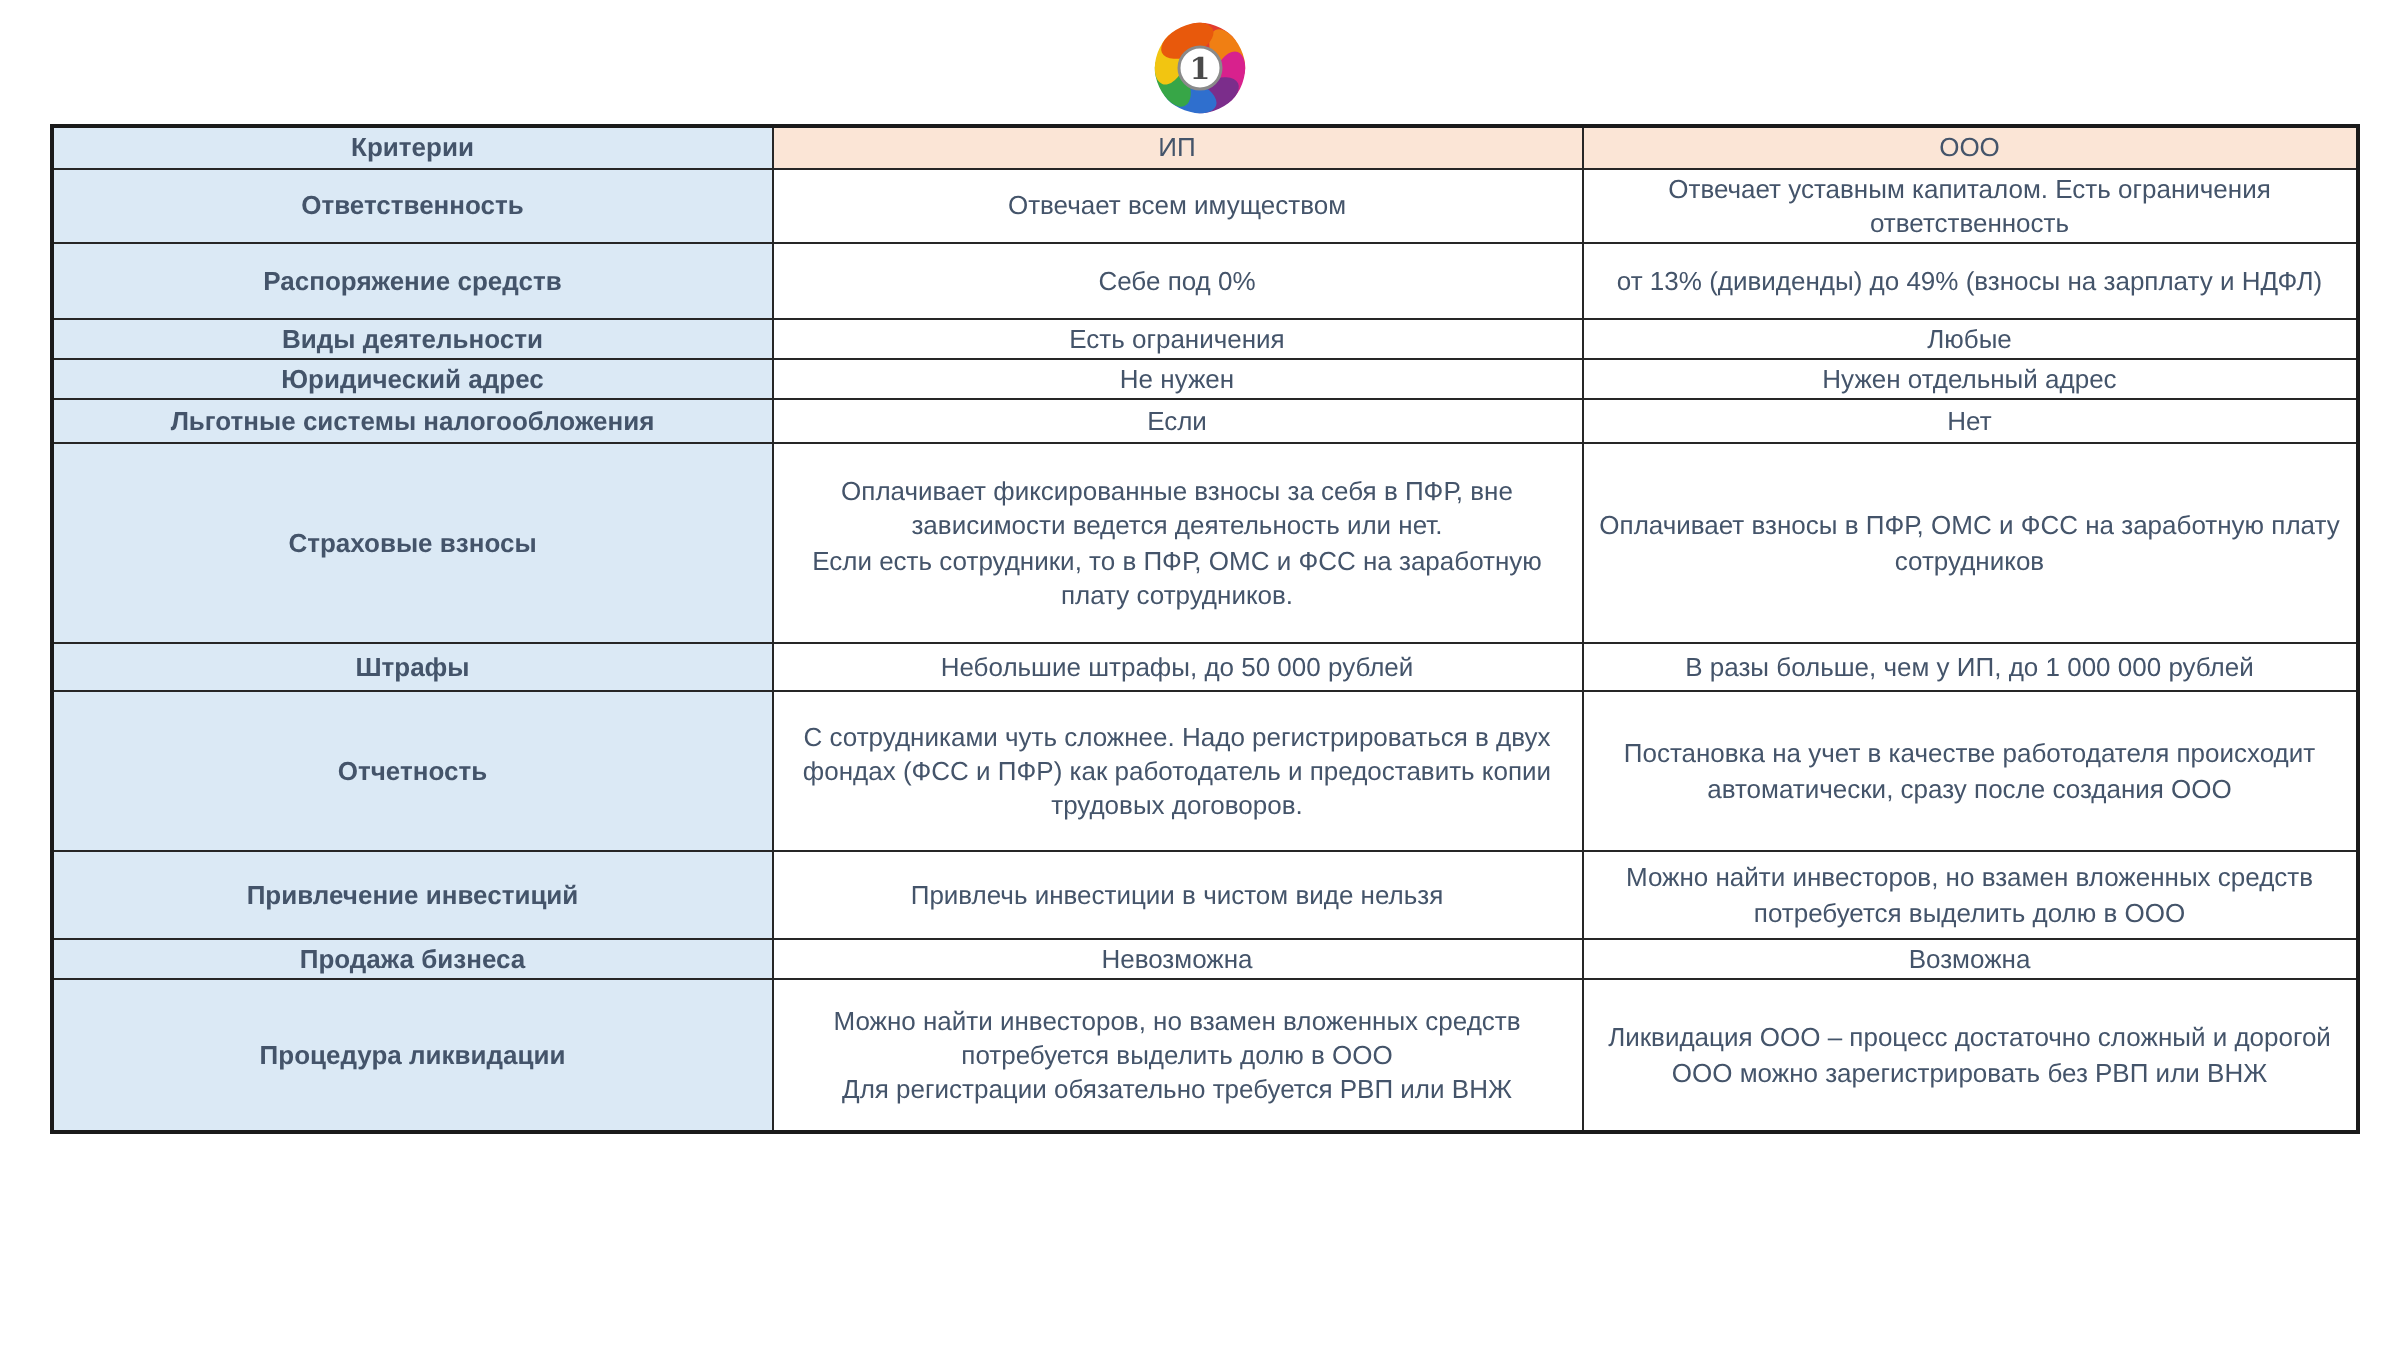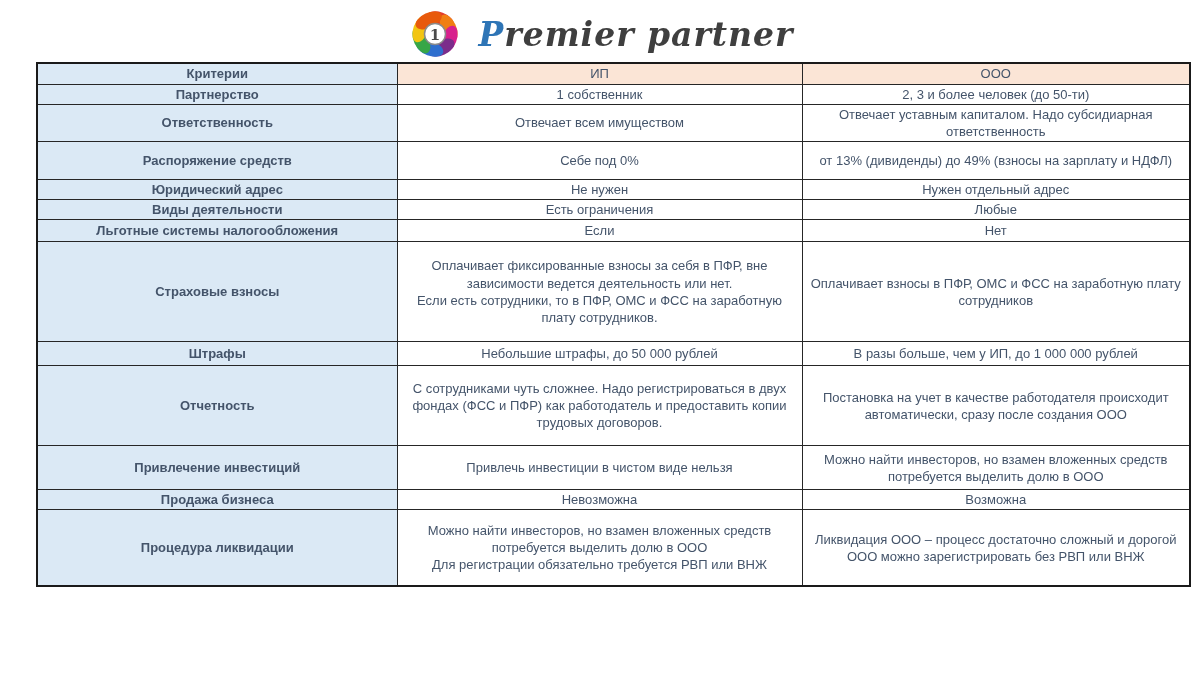--- a/index.html
+++ b/index.html
@@ -23,21 +23,21 @@
     font-style: italic;
     font-weight: bold;
     font-size: 33px;
     color: #3f3f3f;
     letter-spacing: 1px;
     white-space: nowrap;
   }
   .brand .word1 { display: inline-block; }
   .brand .word1::first-letter { color: #2e75b6; }
   table.cmp {
-    margin-left: 36px;
+    margin-left: 25px;
     width: 1153px;
     border-collapse: collapse;
     table-layout: fixed;
   }
   table.cmp, table.cmp td, table.cmp th {
     border: 1px solid #262626;
   }
   table.cmp { border: 2px solid #1a1a1a; }
   col.c1 { width: 360px; }
   col.c2 { width: 405px; }
@@ -69,61 +69,55 @@
       <ellipse transform="rotate(110)" cx="0" cy="-15" rx="14" ry="7.5" fill="#d8218d"></ellipse>
       <ellipse transform="rotate(155)" cx="0" cy="-15" rx="14" ry="7.5" fill="#7b2d8b"></ellipse>
       <ellipse transform="rotate(200)" cx="0" cy="-15" rx="14" ry="7.5" fill="#2f6fce"></ellipse>
       <ellipse transform="rotate(245)" cx="0" cy="-15" rx="14" ry="7.5" fill="#37a647"></ellipse>
       <ellipse transform="rotate(290)" cx="0" cy="-15" rx="14" ry="7.5" fill="#f2c511"></ellipse>
       <ellipse transform="rotate(335)" cx="0" cy="-15" rx="14" ry="7.5" fill="#e8590c"></ellipse>
       <circle cx="0" cy="0" r="10.5" fill="#ffffff" stroke="#8a8a8a" stroke-width="1.5"></circle>
       <text x="0" y="5.5" text-anchor="middle" font-family="DejaVu Serif, serif" font-size="15" font-weight="bold" fill="#4a4a4a">1</text>
     </g>
   </svg>
-  <div class="brand"><span class="word1">Premier</span> <span class="word2">partner</span></div>
 </div>
 
 <table class="cmp">
   <colgroup>
       <col class="c1">
       <col class="c2">
       <col class="c3">
     </colgroup>
   <thead>
     <tr style="height:21px">
       <th class="crit-hdr">Критерии</th>
       <th class="org-hdr">ИП</th>
       <th class="org-hdr">ООО</th>
     </tr>
   </thead>
   <tbody>
-    <tr style="height:19px">
-      <td class="crit">Партнерство</td>
-      <td class="val">1 собственник</td>
-      <td class="val">2, 3 и более человек (до 50-ти)</td>
-    </tr>
     <tr style="height:37px">
       <td class="crit">Ответственность</td>
       <td class="val">Отвечает всем имуществом</td>
-      <td class="val">Отвечает уставным капиталом. Надо субсидиарная ответственность</td>
+      <td class="val">Отвечает уставным капиталом. Есть ограничения ответственность</td>
     </tr>
     <tr style="height:38px">
       <td class="crit">Распоряжение средств</td>
       <td class="val">Себе под 0%</td>
       <td class="val">от 13% (дивиденды) до 49% (взносы на зарплату и НДФЛ)</td>
     </tr>
     <tr style="height:19px">
+      <td class="crit">Виды деятельности</td>
+      <td class="val">Есть ограничения</td>
+      <td class="val">Любые</td>
+    </tr>
+    <tr style="height:19px">
       <td class="crit">Юридический адрес</td>
       <td class="val">Не нужен</td>
       <td class="val">Нужен отдельный адрес</td>
-    </tr>
-    <tr style="height:19px">
-      <td class="crit">Виды деятельности</td>
-      <td class="val">Есть ограничения</td>
-      <td class="val">Любые</td>
     </tr>
     <tr style="height:22px">
       <td class="crit">Льготные системы налогообложения</td>
       <td class="val">Если</td>
       <td class="val">Нет</td>
     </tr>
     <tr style="height:100px">
       <td class="crit">Страховые взносы</td>
       <td class="val">Оплачивает фиксированные взносы за себя в ПФР, вне зависимости ведется деятельность или нет.
 Если есть сотрудники, то в ПФР, ОМС и ФСС на заработную плату сотрудников.</td>

